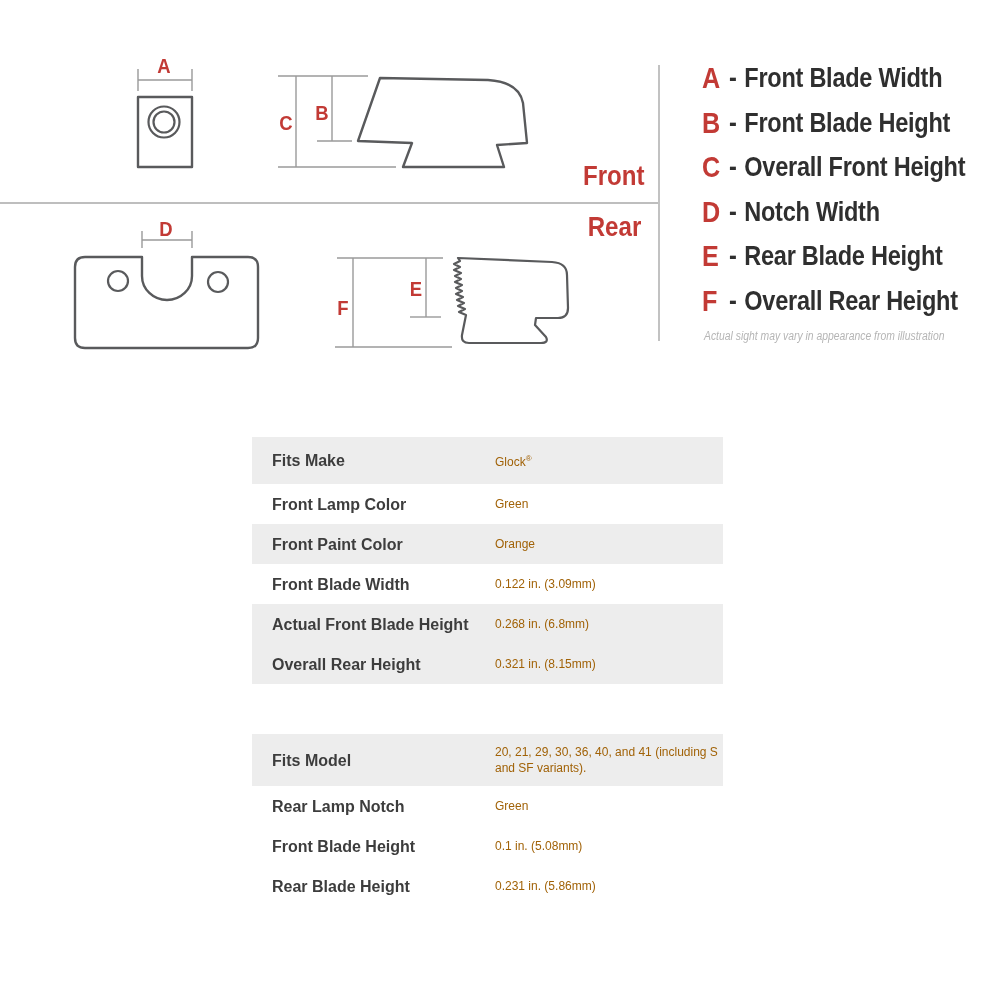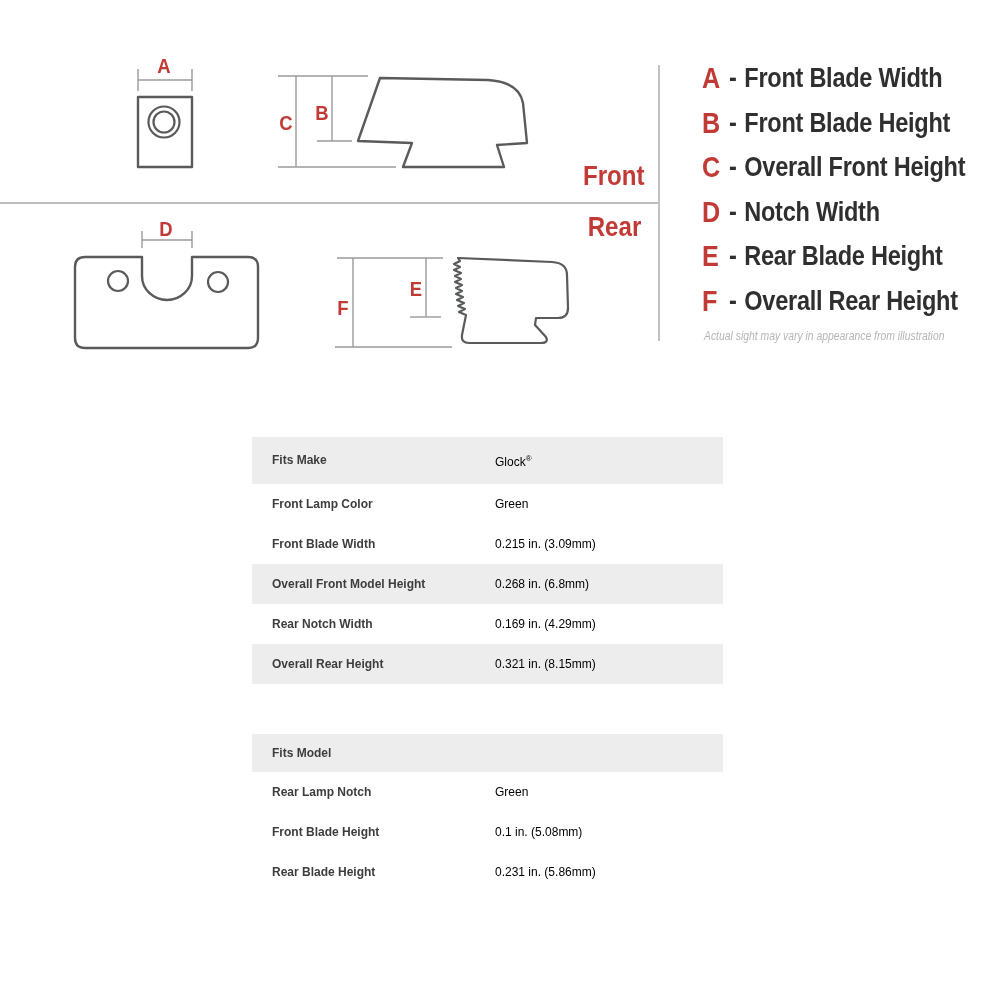--- a/index.html
+++ b/index.html
@@ -55,34 +55,34 @@
   #spec-table-1{top:437px;}
   #spec-table-2{top:734px;}
   .spec-row{
     display:flex;
     align-items:center;
     height:40px;
     background:#ffffff;
   }
   .spec-row.shade{background:#ededed;}
   .spec-row.tall{height:47px;}
-  .spec-row.tall2{height:38px;}
+  .spec-row.tall2{height:52px;}
   .spec-label{
     box-sizing:border-box;
     width:243px;
     flex-shrink:0;
     padding-left:20px;
-    font-size:12px;
+    font-size:16px;
     font-weight:bold;
     color:#3d3d3d;
     line-height:15px;
   }
   .spec-value{
     font-size:12px;
-    color:#000000;
+    color:#a16207;
     line-height:16px;
   }
   .spec-value .val{white-space:pre-line;}
   .spec-value sup{font-size:8px;}
 </style>
 </head>
 <body>
 
 <div id="page">
 
@@ -175,41 +175,43 @@
 
   <div id="spec-table-1" class="spec-table">
     <div class="spec-row shade tall">
       <div class="spec-label">Fits Make</div>
       <div class="spec-value"><span class="val">Glock</span><sup>®</sup></div>
     </div>
     <div class="spec-row">
       <div class="spec-label">Front Lamp Color</div>
       <div class="spec-value"><span class="val">Green</span></div>
     </div>
+    <div class="spec-row shade">
+      <div class="spec-label">Front Paint Color</div>
+      <div class="spec-value"><span class="val">Orange</span></div>
+    </div>
     <div class="spec-row">
       <div class="spec-label">Front Blade Width</div>
-      <div class="spec-value"><span class="val">0.215 in. (3.09mm)</span></div>
+      <div class="spec-value"><span class="val">0.122 in. (3.09mm)</span></div>
     </div>
     <div class="spec-row shade">
-      <div class="spec-label">Overall Front Model Height</div>
+      <div class="spec-label">Actual Front Blade Height</div>
       <div class="spec-value"><span class="val">0.268 in. (6.8mm)</span></div>
-    </div>
-    <div class="spec-row">
-      <div class="spec-label">Rear Notch Width</div>
-      <div class="spec-value"><span class="val">0.169 in. (4.29mm)</span></div>
     </div>
     <div class="spec-row shade">
       <div class="spec-label">Overall Rear Height</div>
       <div class="spec-value"><span class="val">0.321 in. (8.15mm)</span></div>
     </div>
   </div>
 
   <div id="spec-table-2" class="spec-table">
     <div class="spec-row shade tall2">
       <div class="spec-label">Fits Model</div>
+      <div class="spec-value"><span class="val">20, 21, 29, 30, 36, 40, and 41 (including S
+and SF variants).</span></div>
     </div>
     <div class="spec-row">
       <div class="spec-label">Rear Lamp Notch</div>
       <div class="spec-value"><span class="val">Green</span></div>
     </div>
     <div class="spec-row">
       <div class="spec-label">Front Blade Height</div>
       <div class="spec-value"><span class="val">0.1 in. (5.08mm)</span></div>
     </div>
     <div class="spec-row">

